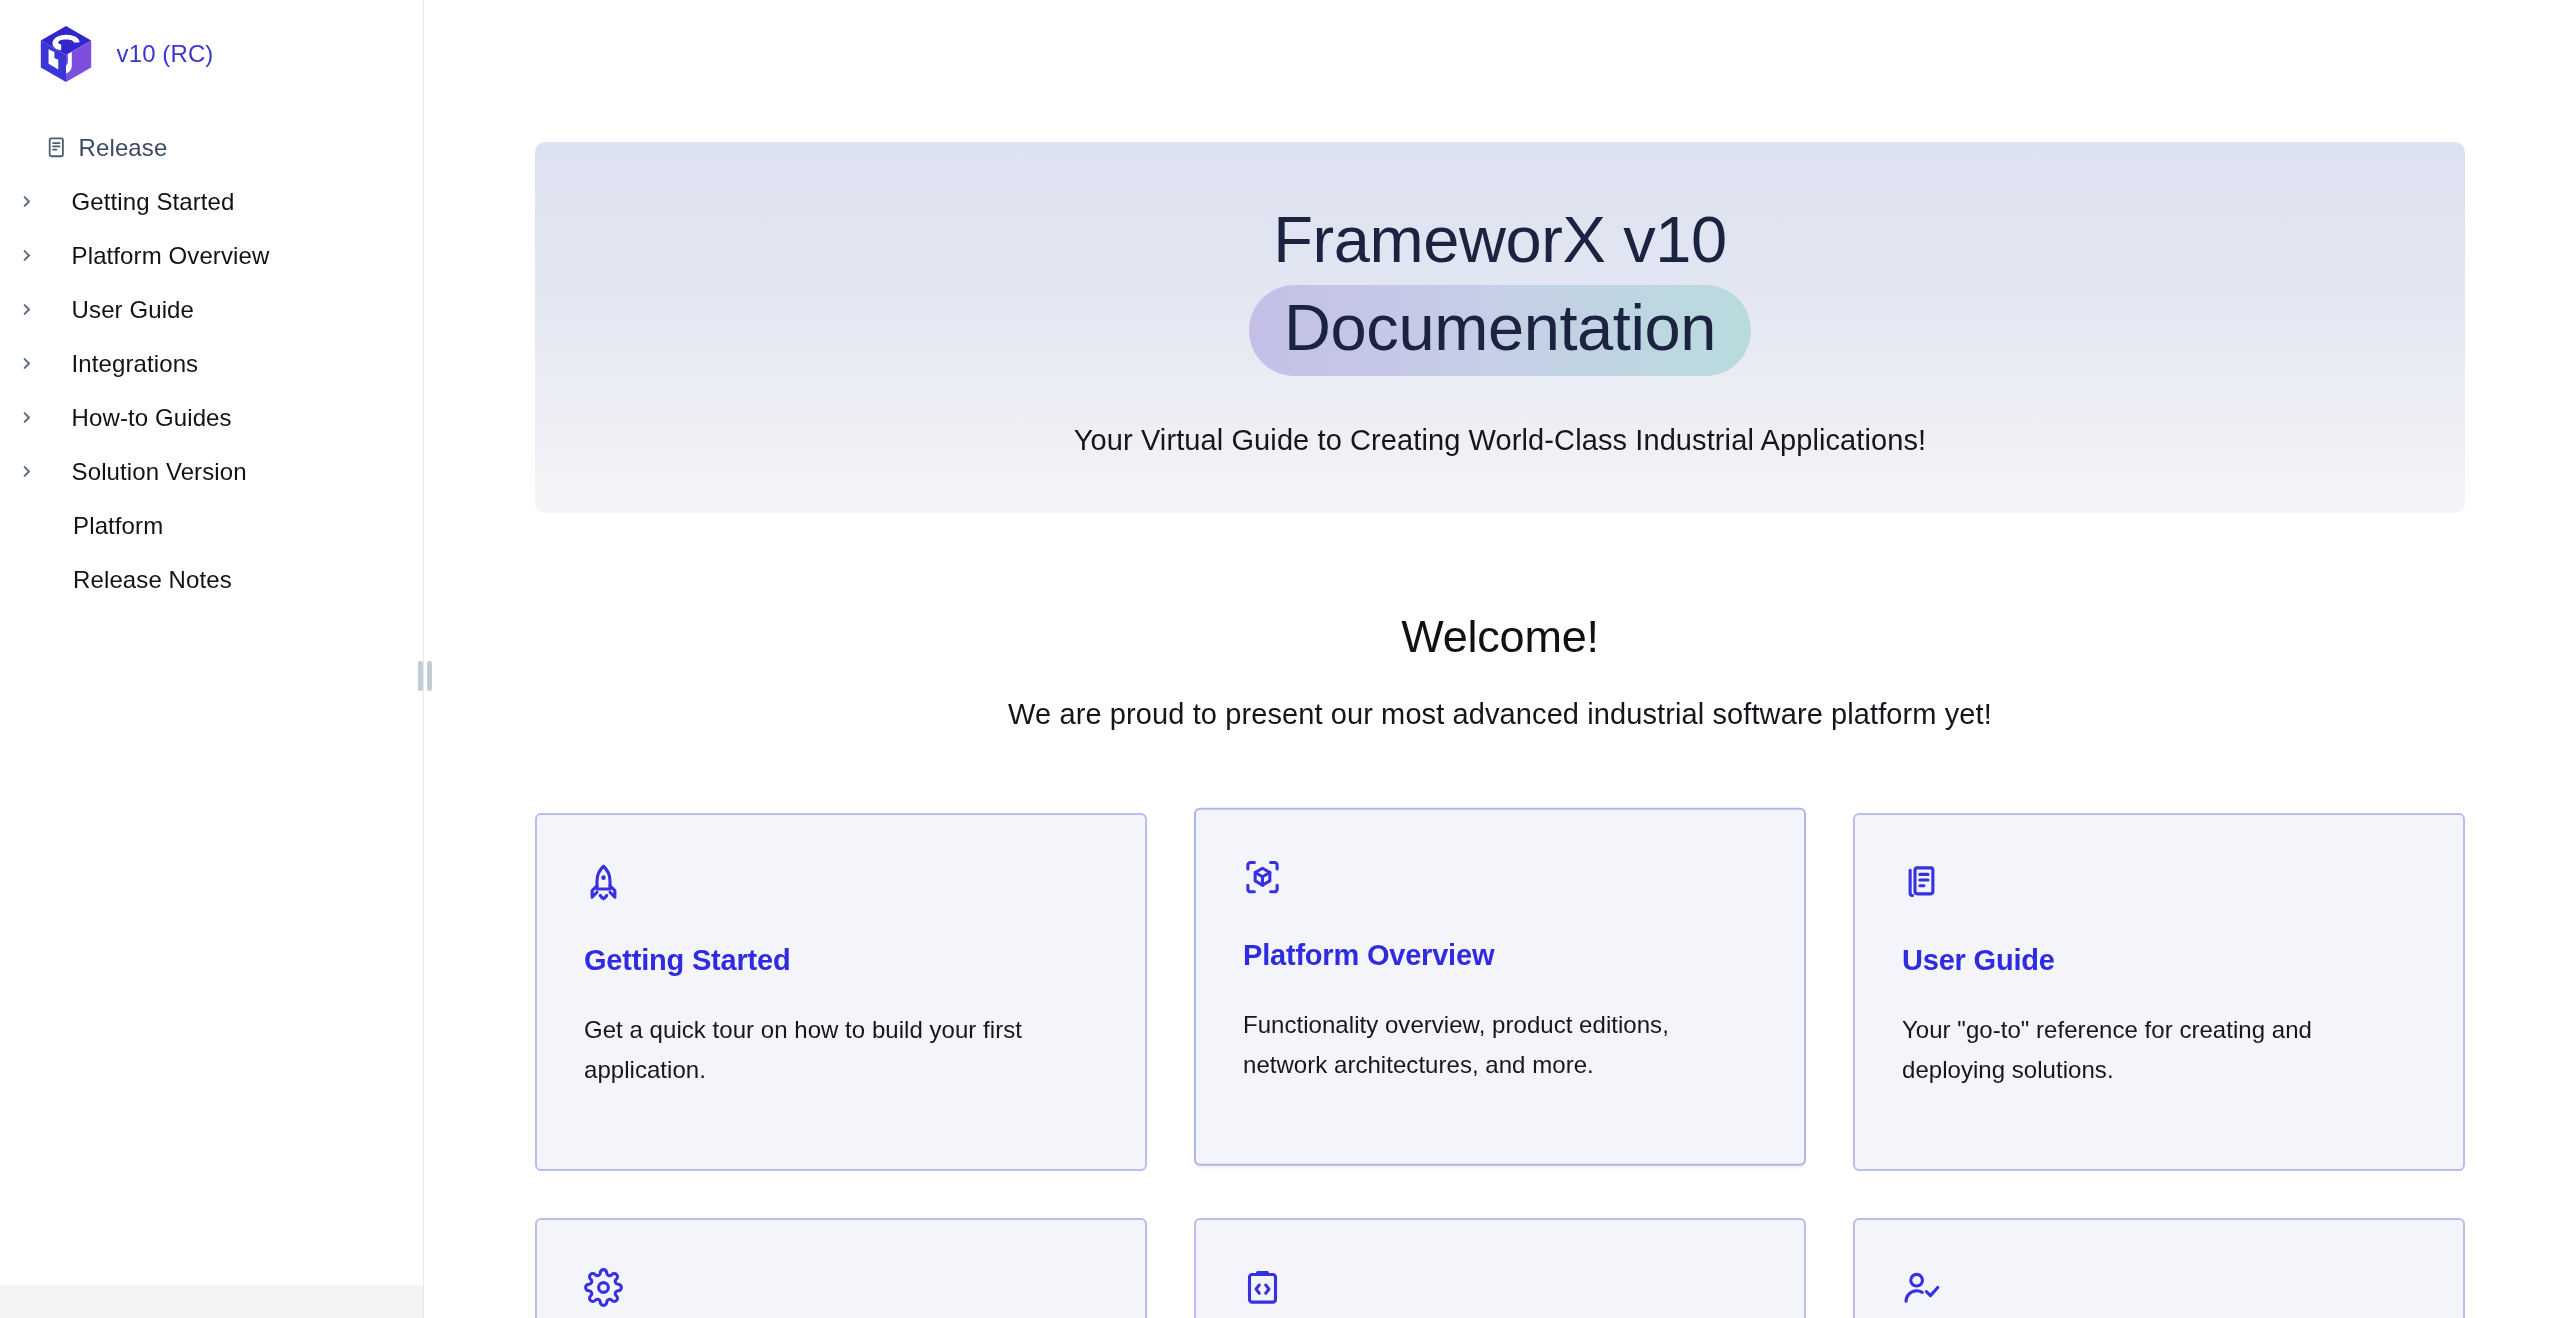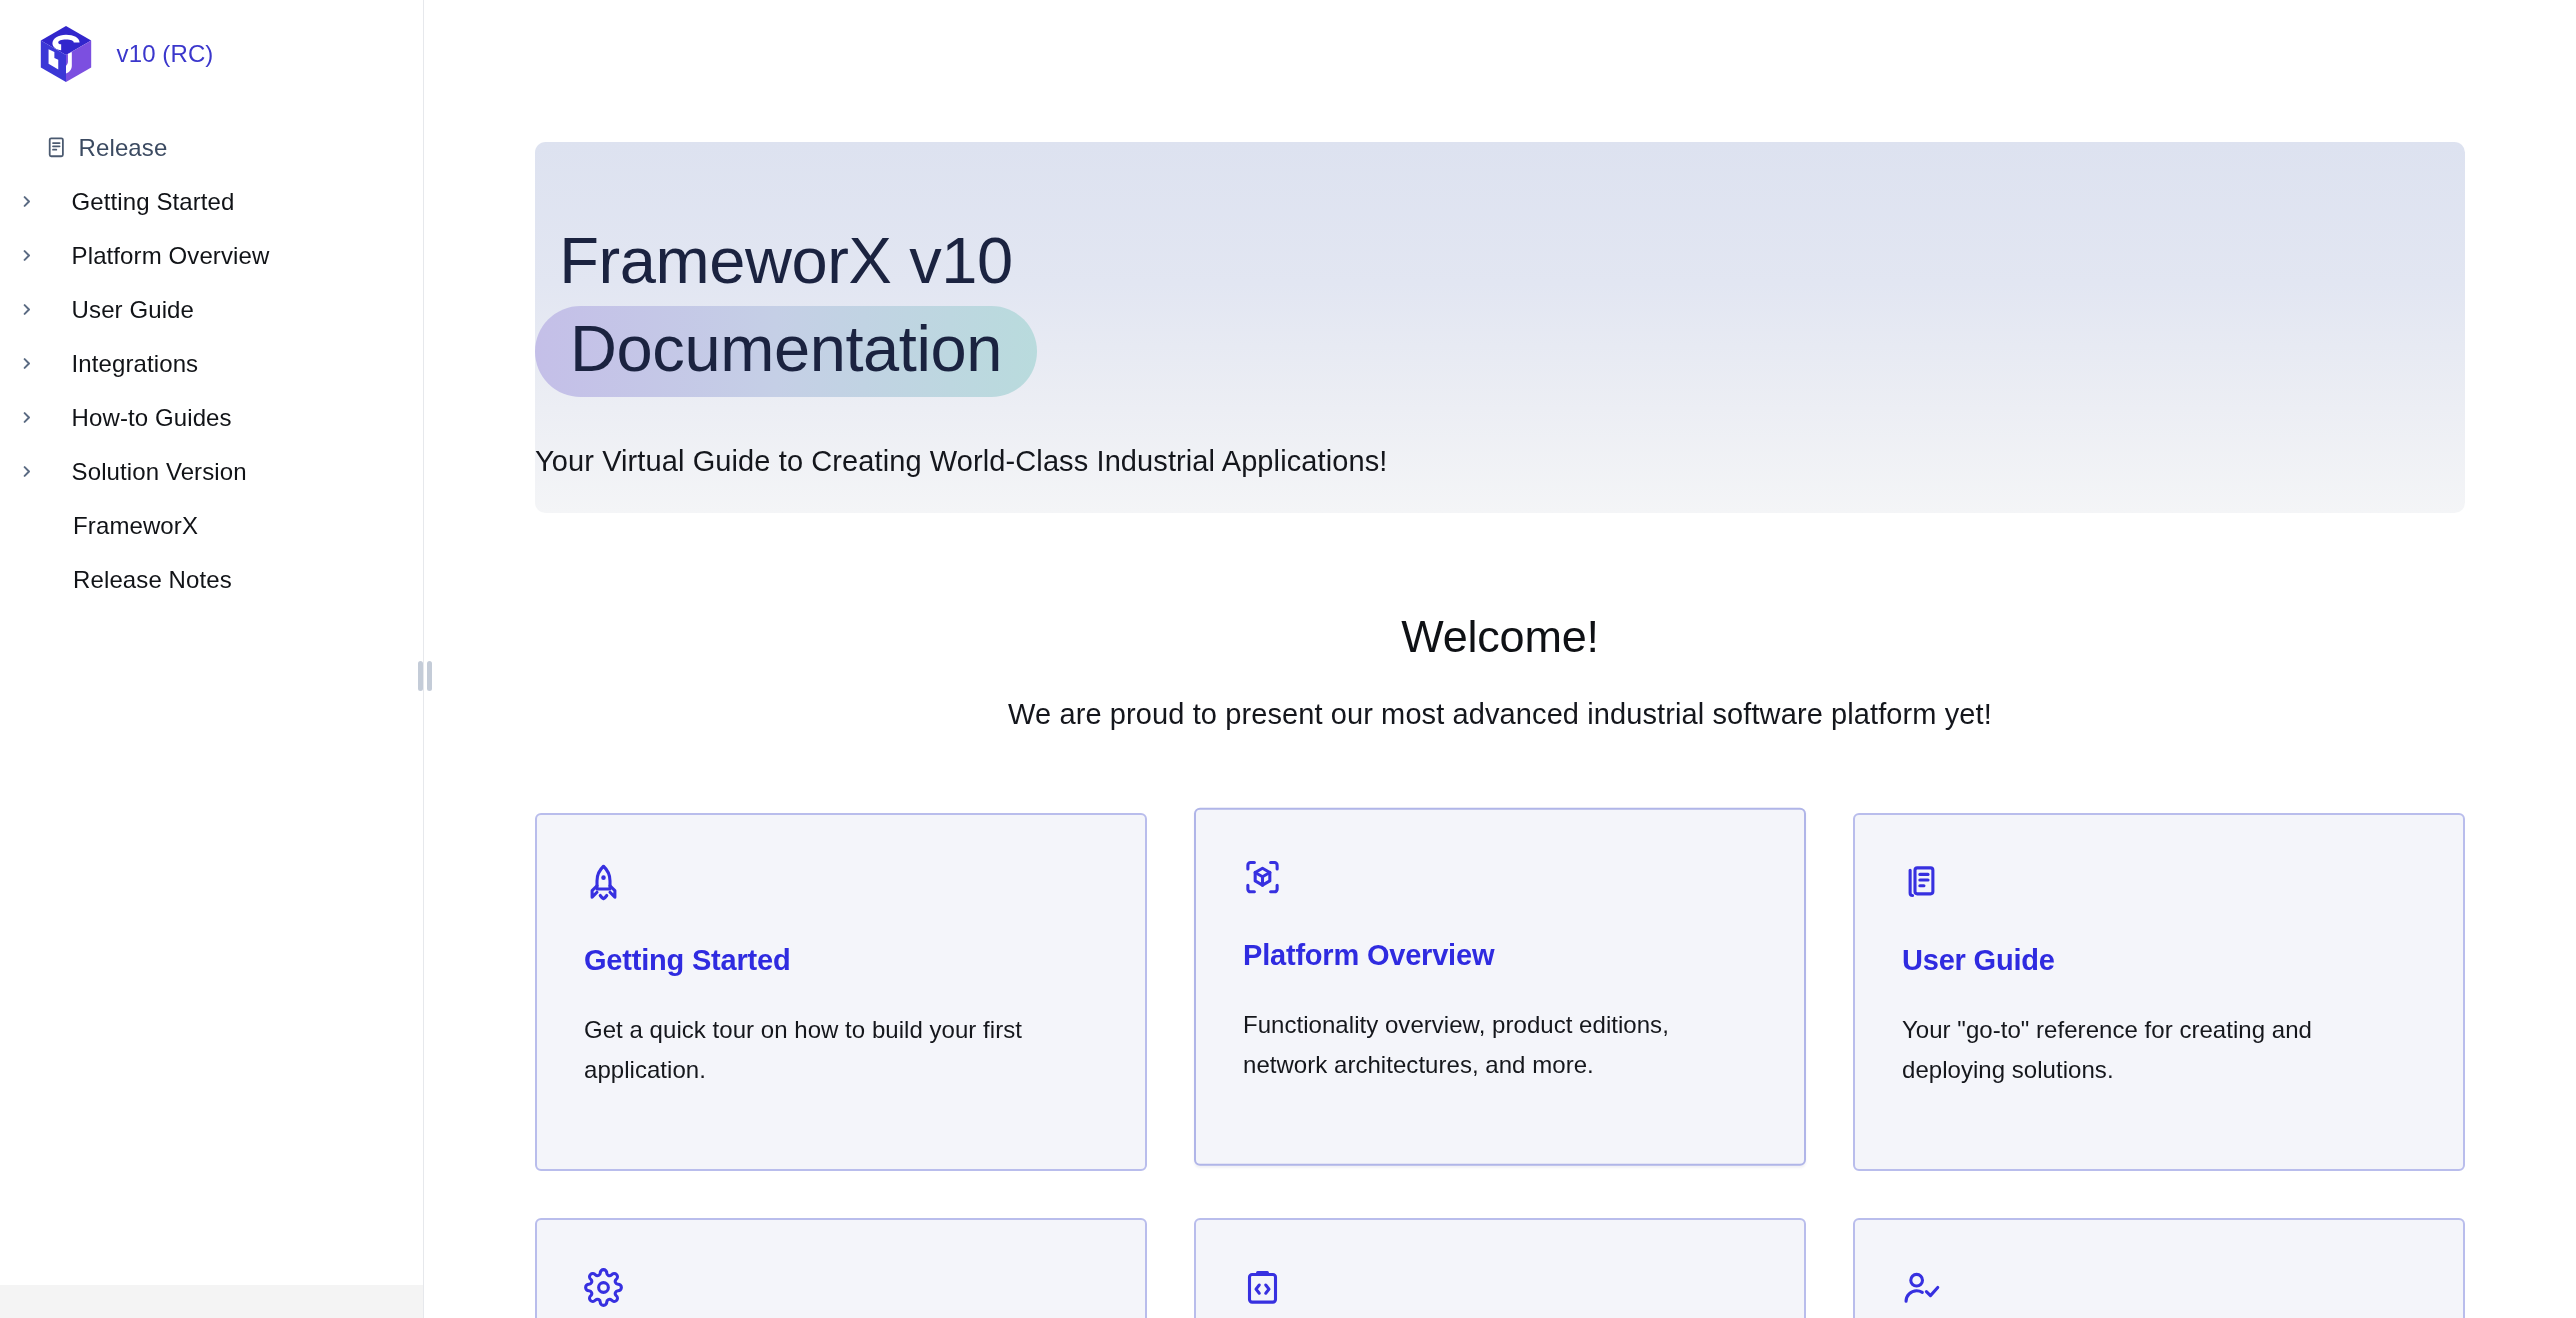--- a/index.html
+++ b/index.html
@@ -115,23 +115,23 @@
     padding-top: 142px;
   }
 
   
   .hero {
     height: 371px;
     border-radius: 10.6px;
     background: linear-gradient(180deg, #dde2f0 0%, #e2e6f2 38%, #eceef4 72%, #f4f5f7 100%);
     display: flex;
     flex-direction: column;
-    align-items: flex-start;
+    align-items: center;
     justify-content: flex-start;
-    padding-top: 78px;
+    padding-top: 57px;
     overflow: hidden;
   }
   .hero-title {
     font-size: 65px;
     font-weight: 400;
     color: #1b2340;
     line-height: 1.26;
     text-align: center;
     letter-spacing: -0.4px;
   }
@@ -304,21 +304,21 @@
                 <polyline points="9 5 16 12 9 19"></polyline>
               </svg>
           </span>
           <span class="nav-spacer"></span>
           <span class="nav-label">Solution Version</span>
         </div>
 
         <div class="nav-item lvl1">
           <span class="nav-spacer"></span>
           <span class="nav-spacer"></span>
-          <span class="nav-label">FrameworX</span>
+          <span class="nav-label">Platform</span>
         </div>
 
         <div class="nav-item lvl1">
           <span class="nav-spacer"></span>
           <span class="nav-spacer"></span>
           <span class="nav-label">Release Notes</span>
         </div>
 
       </nav>
     </div>

